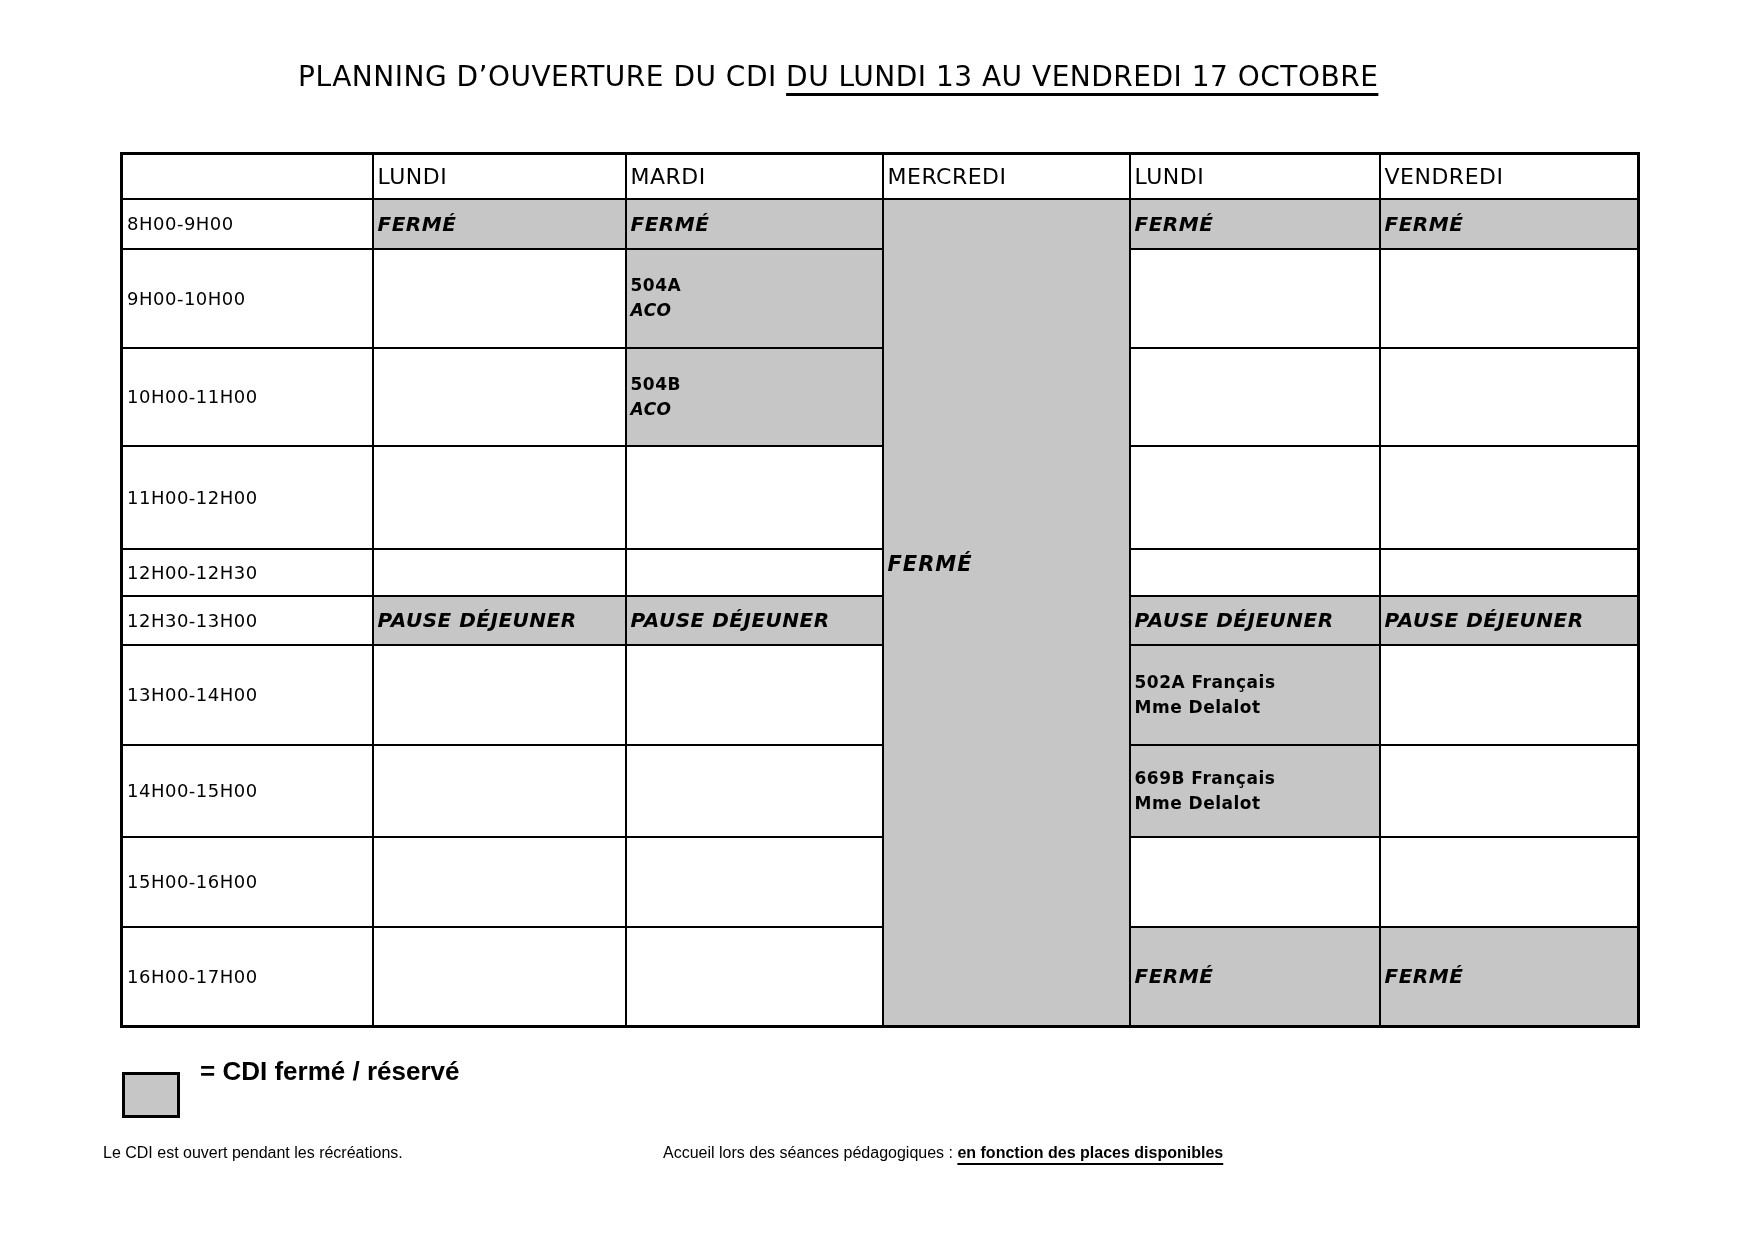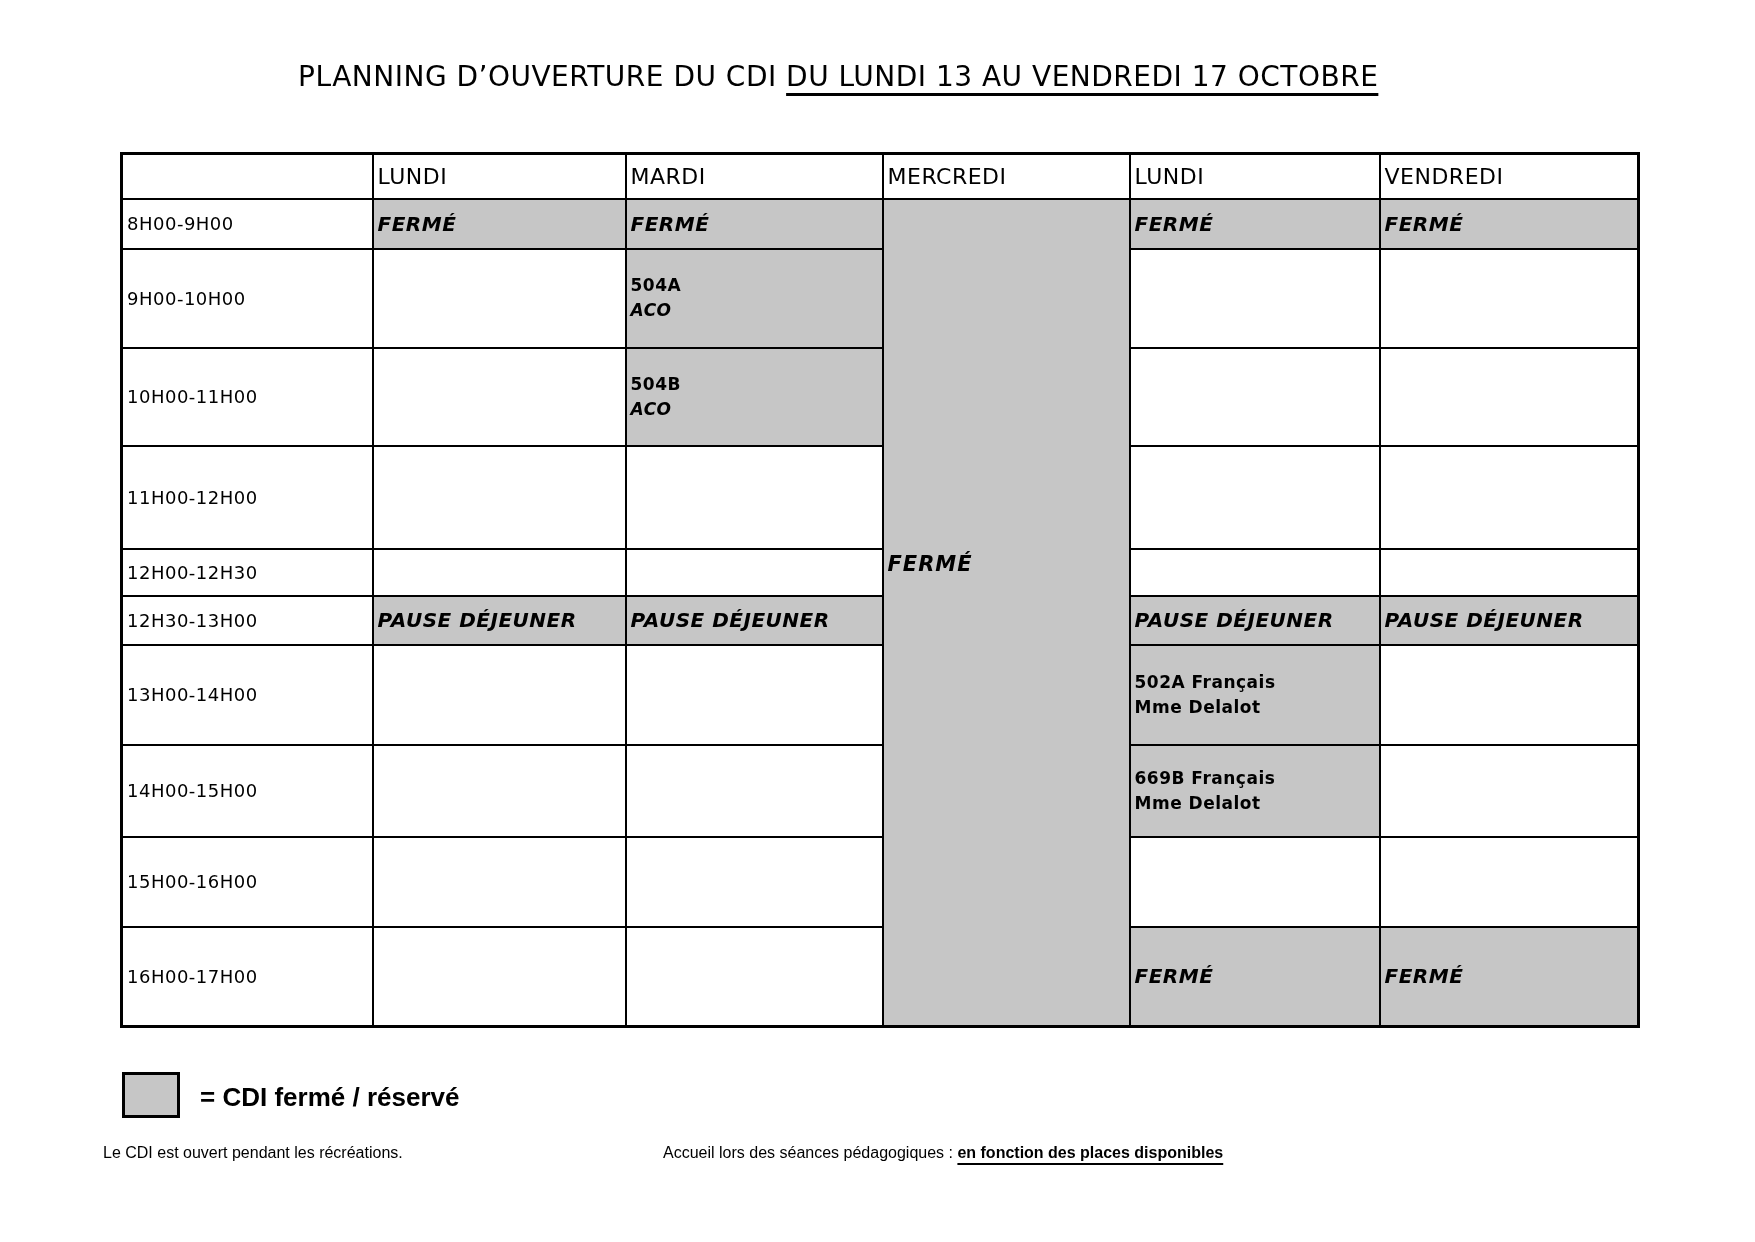--- a/index.html
+++ b/index.html
@@ -47,21 +47,21 @@
     font-weight:bold; font-style:italic; font-size:21px; letter-spacing:1px;
     position:relative; top:-48px; display:inline-block;
   }
 
   
   .legend-swatch {
     position:absolute; left:122px; top:1072px; width:58px; height:46px;
     background:var(--closed-bg); border:3px solid var(--border-c);
   }
   .legend-label {
-    position:absolute; left:200px; top:1082px;
+    position:absolute; left:200px; top:1056px;
     font-family:"Liberation Sans", sans-serif;
     font-size:26px; font-weight:bold; white-space:nowrap;
   }
 
   
   .footer-left, .footer-right {
     position:absolute; top:1144px;
     font-family:"Liberation Sans", sans-serif;
     font-size:16px; white-space:nowrap;
   }

